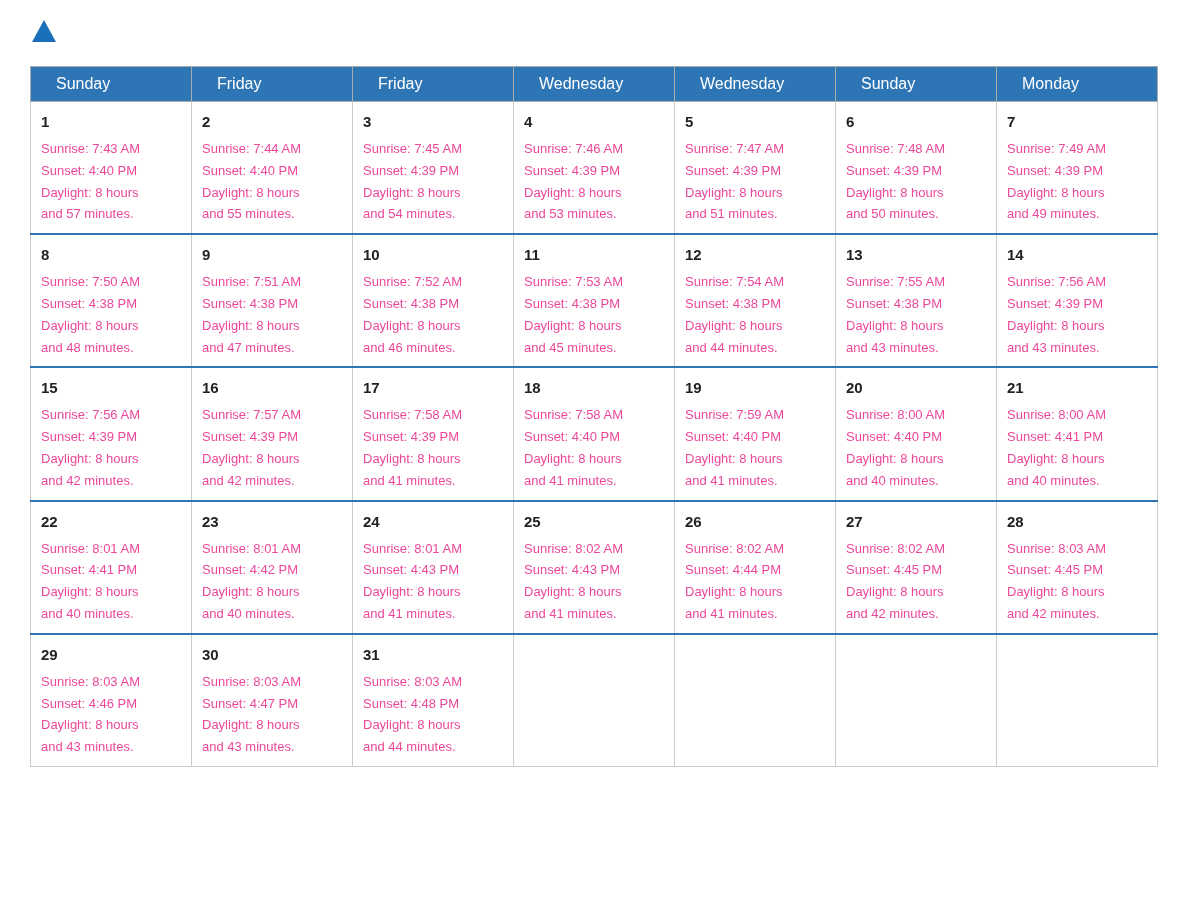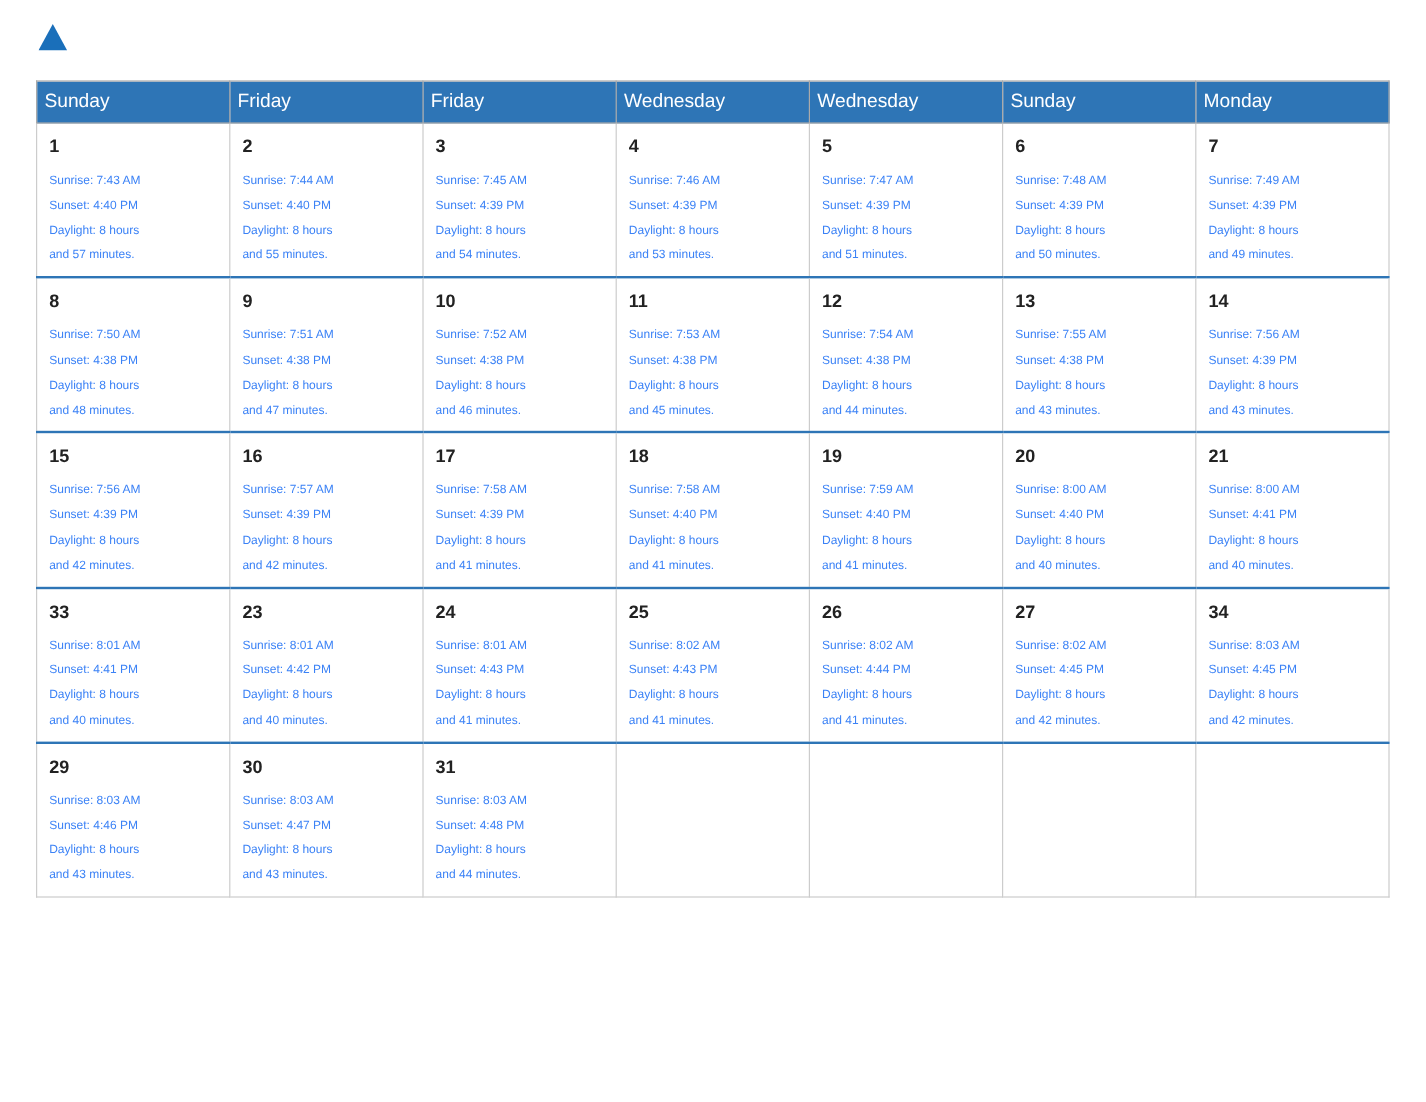--- a/index.html
+++ b/index.html
@@ -54,21 +54,21 @@
     .calendar-table {
       width: 100%;
       border-collapse: collapse;
       border: 1px solid #aaa;
     }
     .calendar-table th {
       background-color: #2e75b6;
       color: #fff;
       font-size: 16px;
       font-weight: normal;
-      padding: 8px 6px;
+      padding: 8px 25px;
       text-align: left;
       border: 1px solid #aaa;
     }
     .calendar-table td {
       vertical-align: top;
       padding: 8px 10px;
       border: 1px solid #ccc;
       font-size: 13px;
       line-height: 1.6;
       width: calc(100% / 7);
@@ -76,22 +76,22 @@
       background: #fff;
     }
     .day-number {
       font-size: 15px;
       font-weight: bold;
       color: #222;
       display: block;
       margin-bottom: 4px;
     }
     .day-info {
-      color: #3b82f6;
-      font-size: 10px;
+      color: #ec4899;
+      font-size: 13px;
       line-height: 1.65;
     }
     .empty-cell {
       background: #fff;
     }
     .row-divider td {
       border-top: 2px solid #2e75b6;
     }
   </style>
 </head>
@@ -215,21 +215,21 @@
         <span class="day-number">20</span>
         <span class="day-info">Sunrise: 8:00 AM<br>Sunset: 4:40 PM<br>Daylight: 8 hours<br>and 40 minutes.</span>
       </td>
         <td>
         <span class="day-number">21</span>
         <span class="day-info">Sunrise: 8:00 AM<br>Sunset: 4:41 PM<br>Daylight: 8 hours<br>and 40 minutes.</span>
       </td>
       </tr>
       <tr class="row-divider">
         <td>
-        <span class="day-number">33</span>
+        <span class="day-number">22</span>
         <span class="day-info">Sunrise: 8:01 AM<br>Sunset: 4:41 PM<br>Daylight: 8 hours<br>and 40 minutes.</span>
       </td>
         <td>
         <span class="day-number">23</span>
         <span class="day-info">Sunrise: 8:01 AM<br>Sunset: 4:42 PM<br>Daylight: 8 hours<br>and 40 minutes.</span>
       </td>
         <td>
         <span class="day-number">24</span>
         <span class="day-info">Sunrise: 8:01 AM<br>Sunset: 4:43 PM<br>Daylight: 8 hours<br>and 41 minutes.</span>
       </td>
@@ -239,21 +239,21 @@
       </td>
         <td>
         <span class="day-number">26</span>
         <span class="day-info">Sunrise: 8:02 AM<br>Sunset: 4:44 PM<br>Daylight: 8 hours<br>and 41 minutes.</span>
       </td>
         <td>
         <span class="day-number">27</span>
         <span class="day-info">Sunrise: 8:02 AM<br>Sunset: 4:45 PM<br>Daylight: 8 hours<br>and 42 minutes.</span>
       </td>
         <td>
-        <span class="day-number">34</span>
+        <span class="day-number">28</span>
         <span class="day-info">Sunrise: 8:03 AM<br>Sunset: 4:45 PM<br>Daylight: 8 hours<br>and 42 minutes.</span>
       </td>
       </tr>
       <tr class="row-divider">
         <td>
         <span class="day-number">29</span>
         <span class="day-info">Sunrise: 8:03 AM<br>Sunset: 4:46 PM<br>Daylight: 8 hours<br>and 43 minutes.</span>
       </td>
         <td>
         <span class="day-number">30</span>

